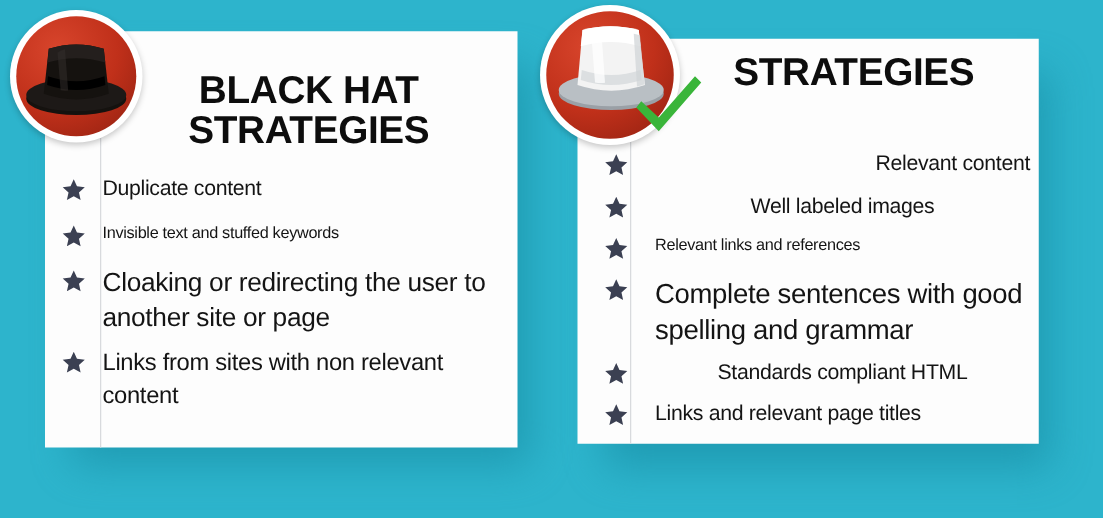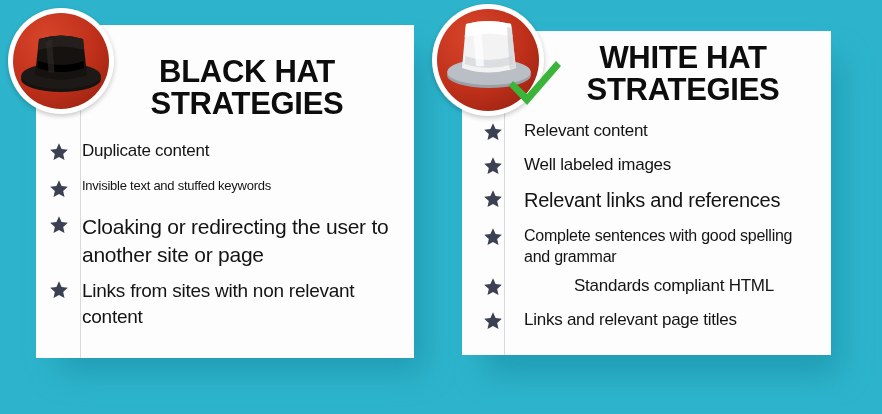--- a/index.html
+++ b/index.html
@@ -183,60 +183,59 @@
     </div>
   </div>
 
   <div class="card-shadow" style="left:484px; top:58px; width:356px; height:316px;"></div>
 
   <div class="card" style="left:462px; top:31px; width:369px; height:324px;"></div>
 
   <div class="divider" style="left:504px; top:104px; height:251px;"></div>
 
   <div class="card-title" style="left:552px; top:42px; width:262px; font-size:31px;">
-    <span class="line">WHITE HAT</span>
     <span class="line">STRATEGIES</span>
   </div>
 
   <div class="list" style="left:462px; top:120px; width:369px;">
 
+    <div class="list-item" style="margin-bottom:11px;text-align:right;">
+      <div class="star-cell" style="width:62px; padding-top:2px;">
+        <svg class="star-icon" width="20" height="20" viewBox="0 0 24 24">
+          <path fill="#3b4052" d="M12 1.6l3.1 6.9 7.5.8-5.6 5 1.6 7.4L12 17.9 5.4 21.7 7 14.3 1.4 9.3l7.5-.8z"></path>
+        </svg>
+      </div>
+      <div class="item-label" style="font-size:17px; width:300px;">Relevant content</div>
+    </div>
+
     <div class="list-item" style="margin-bottom:11px;">
       <div class="star-cell" style="width:62px; padding-top:2px;">
         <svg class="star-icon" width="20" height="20" viewBox="0 0 24 24">
           <path fill="#3b4052" d="M12 1.6l3.1 6.9 7.5.8-5.6 5 1.6 7.4L12 17.9 5.4 21.7 7 14.3 1.4 9.3l7.5-.8z"></path>
         </svg>
       </div>
-      <div class="item-label" style="font-size:17px; width:300px;">Relevant content</div>
+      <div class="item-label" style="font-size:17px; width:300px;text-align:center;">Well labeled images</div>
     </div>
 
     <div class="list-item" style="margin-bottom:11px;">
       <div class="star-cell" style="width:62px; padding-top:2px;">
         <svg class="star-icon" width="20" height="20" viewBox="0 0 24 24">
           <path fill="#3b4052" d="M12 1.6l3.1 6.9 7.5.8-5.6 5 1.6 7.4L12 17.9 5.4 21.7 7 14.3 1.4 9.3l7.5-.8z"></path>
         </svg>
       </div>
-      <div class="item-label" style="font-size:17px; width:300px;">Well labeled images</div>
-    </div>
-
-    <div class="list-item" style="margin-bottom:11px;">
-      <div class="star-cell" style="width:62px; padding-top:2px;">
-        <svg class="star-icon" width="20" height="20" viewBox="0 0 24 24">
-          <path fill="#3b4052" d="M12 1.6l3.1 6.9 7.5.8-5.6 5 1.6 7.4L12 17.9 5.4 21.7 7 14.3 1.4 9.3l7.5-.8z"></path>
-        </svg>
-      </div>
-      <div class="item-label" style="font-size:20px; width:300px;">Relevant links and references</div>
+      <div class="item-label" style="font-size:13px; width:300px;">Relevant links and references</div>
     </div>
 
     <div class="list-item" style="margin-bottom:8px;">
       <div class="star-cell" style="width:62px; padding-top:2px;">
         <svg class="star-icon" width="20" height="20" viewBox="0 0 24 24">
           <path fill="#3b4052" d="M12 1.6l3.1 6.9 7.5.8-5.6 5 1.6 7.4L12 17.9 5.4 21.7 7 14.3 1.4 9.3l7.5-.8z"></path>
         </svg>
       </div>
-      <div class="item-label" style="font-size:16px; width:296px;">Complete sentences with good spelling and grammar</div>
+      <div class="item-label" style="font-size:22px; width:296px;">Complete sentences with good spelling and grammar</div>
     </div>
 
     <div class="list-item" style="margin-bottom:11px;text-align:center;">
       <div class="star-cell" style="width:62px; padding-top:2px;">
         <svg class="star-icon" width="20" height="20" viewBox="0 0 24 24">
           <path fill="#3b4052" d="M12 1.6l3.1 6.9 7.5.8-5.6 5 1.6 7.4L12 17.9 5.4 21.7 7 14.3 1.4 9.3l7.5-.8z"></path>
         </svg>
       </div>
       <div class="item-label" style="font-size:17px; width:300px;">Standards compliant HTML</div>
     </div>

